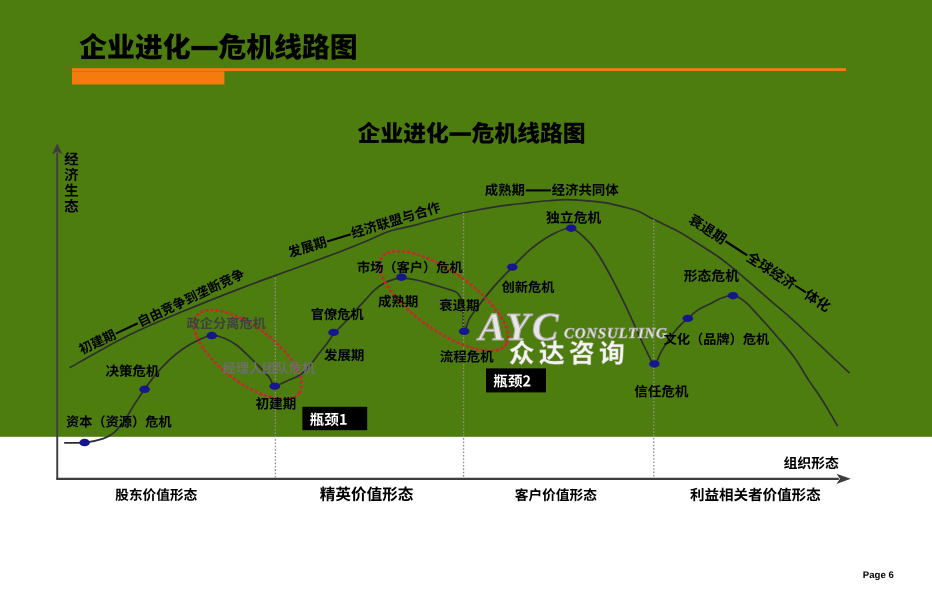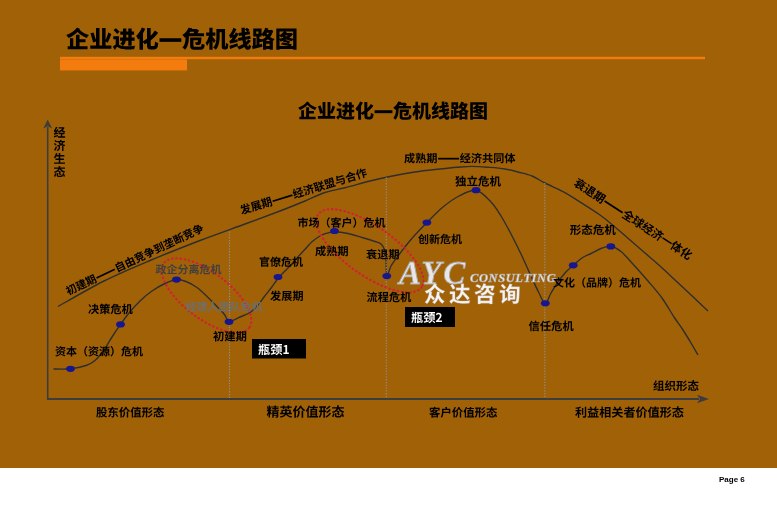--- a/index.html
+++ b/index.html
@@ -1,14 +1,14 @@
 <!DOCTYPE html>
 <html><head><meta charset="utf-8"><style>
 html,body{margin:0;padding:0;background:#fff;width:777px;height:506px;overflow:hidden}
-#slide{position:relative;width:777px;height:468px;background:#a16207;font-family:"Liberation Sans",sans-serif}
+#slide{position:relative;width:777px;height:364px;background:#4d7c0f;font-family:"Liberation Sans",sans-serif}
 svg{position:absolute;left:0;top:0}
 .wm{fill:#f5f3f3;stroke:#b9b5b5;stroke-width:14}
 </style></head><body>
 <div id="slide">
 <svg width="777" height="506" viewBox="0 0 777 506">
 <defs>
         <path id="b4F01" d="M171 -399V-62H72V69H928V-62H583V-235H839V-364H583V-558H428V-62H314V-399ZM474 -864C373 -716 187 -604 10 -539C47 -504 88 -452 109 -414C249 -477 387 -564 499 -676C640 -533 768 -467 899 -415C917 -459 956 -510 991 -542C857 -581 720 -640 585 -772L606 -800Z"></path>
         <path id="b4E1A" d="M54 -615C95 -487 145 -319 165 -218L294 -264V-94H46V51H956V-94H706V-262L800 -213C850 -312 910 -457 954 -590L822 -653C795 -546 749 -423 706 -329V-843H556V-94H444V-842H294V-330C266 -428 222 -554 187 -655Z"></path>
         <path id="b8FDB" d="M49 -756C102 -705 172 -632 202 -585L313 -678C279 -723 205 -791 152 -838ZM685 -823V-689H601V-825H457V-689H341V-549H457V-515C457 -488 457 -460 455 -432H331V-293H428C412 -246 385 -203 344 -166C374 -147 432 -92 453 -64C521 -122 558 -206 579 -293H685V-85H830V-293H957V-432H830V-549H936V-689H830V-823ZM601 -549H685V-432H598C600 -460 601 -487 601 -513ZM286 -491H39V-357H143V-137C102 -118 56 -84 14 -40L111 100C139 46 180 -23 208 -23C231 -23 266 6 314 30C390 68 476 80 604 80C711 80 869 74 940 69C942 29 966 -43 982 -82C879 -65 709 -56 610 -56C499 -56 402 -61 333 -98L286 -124Z"></path>
         <path id="b5316" d="M268 -861C214 -722 119 -584 21 -499C49 -464 96 -385 113 -349C131 -366 148 -385 166 -405V94H320V-229C348 -202 377 -171 392 -149C425 -164 458 -181 492 -201V-138C492 27 530 78 666 78C692 78 769 78 796 78C925 78 962 0 977 -199C935 -209 870 -240 833 -268C826 -106 819 -67 780 -67C765 -67 707 -67 690 -67C654 -67 650 -75 650 -136V-308C765 -397 878 -508 972 -637L833 -734C781 -653 718 -579 650 -513V-842H492V-381C434 -339 376 -304 320 -277V-622C357 -684 389 -750 416 -813Z"></path>

